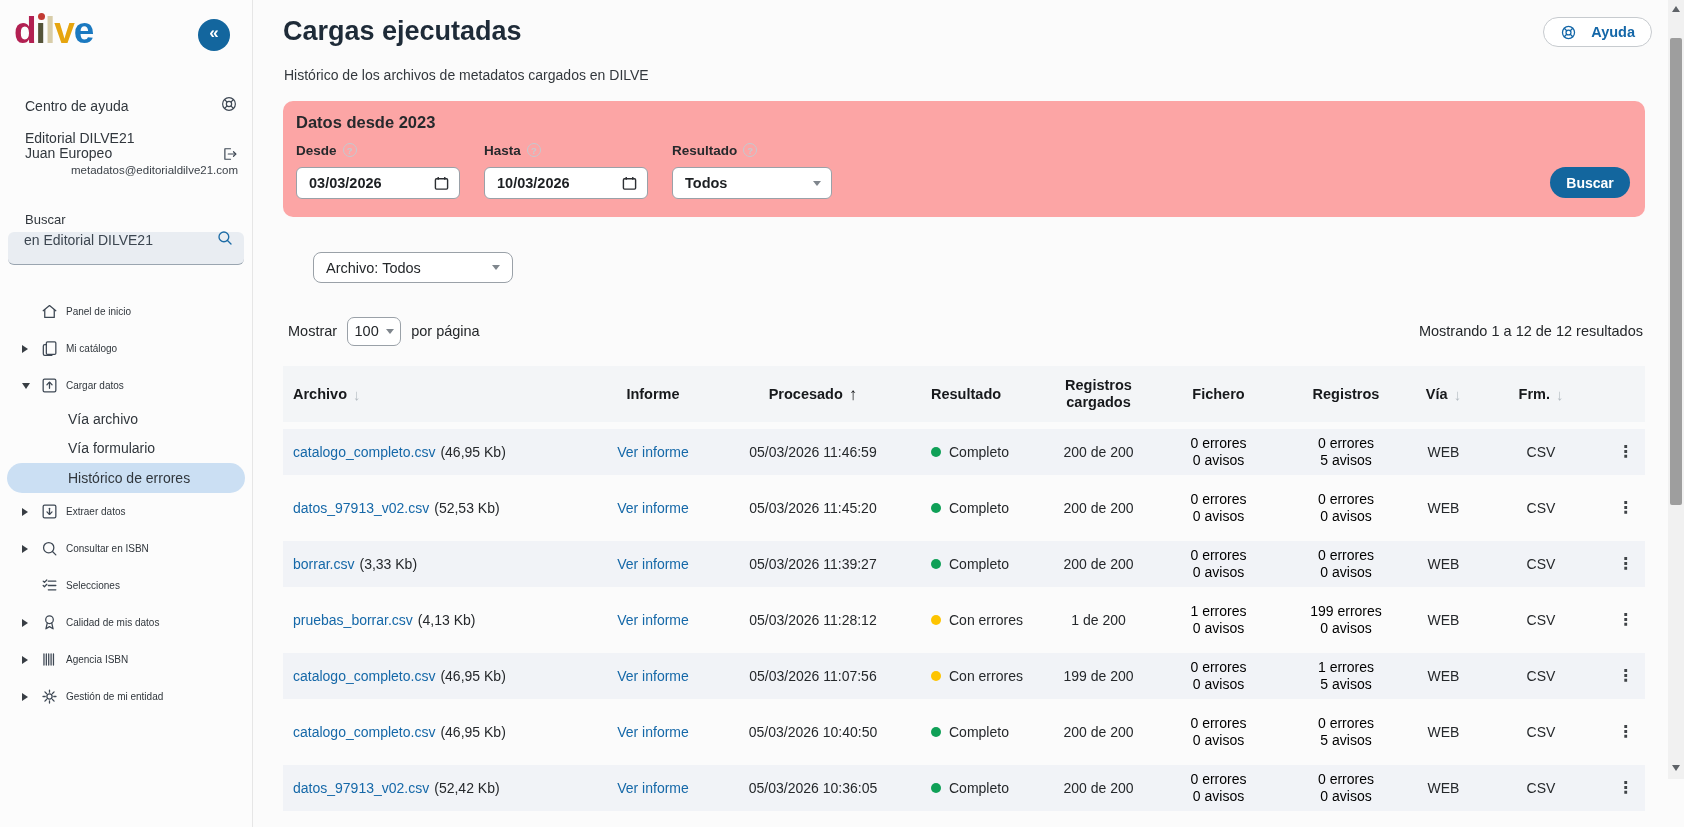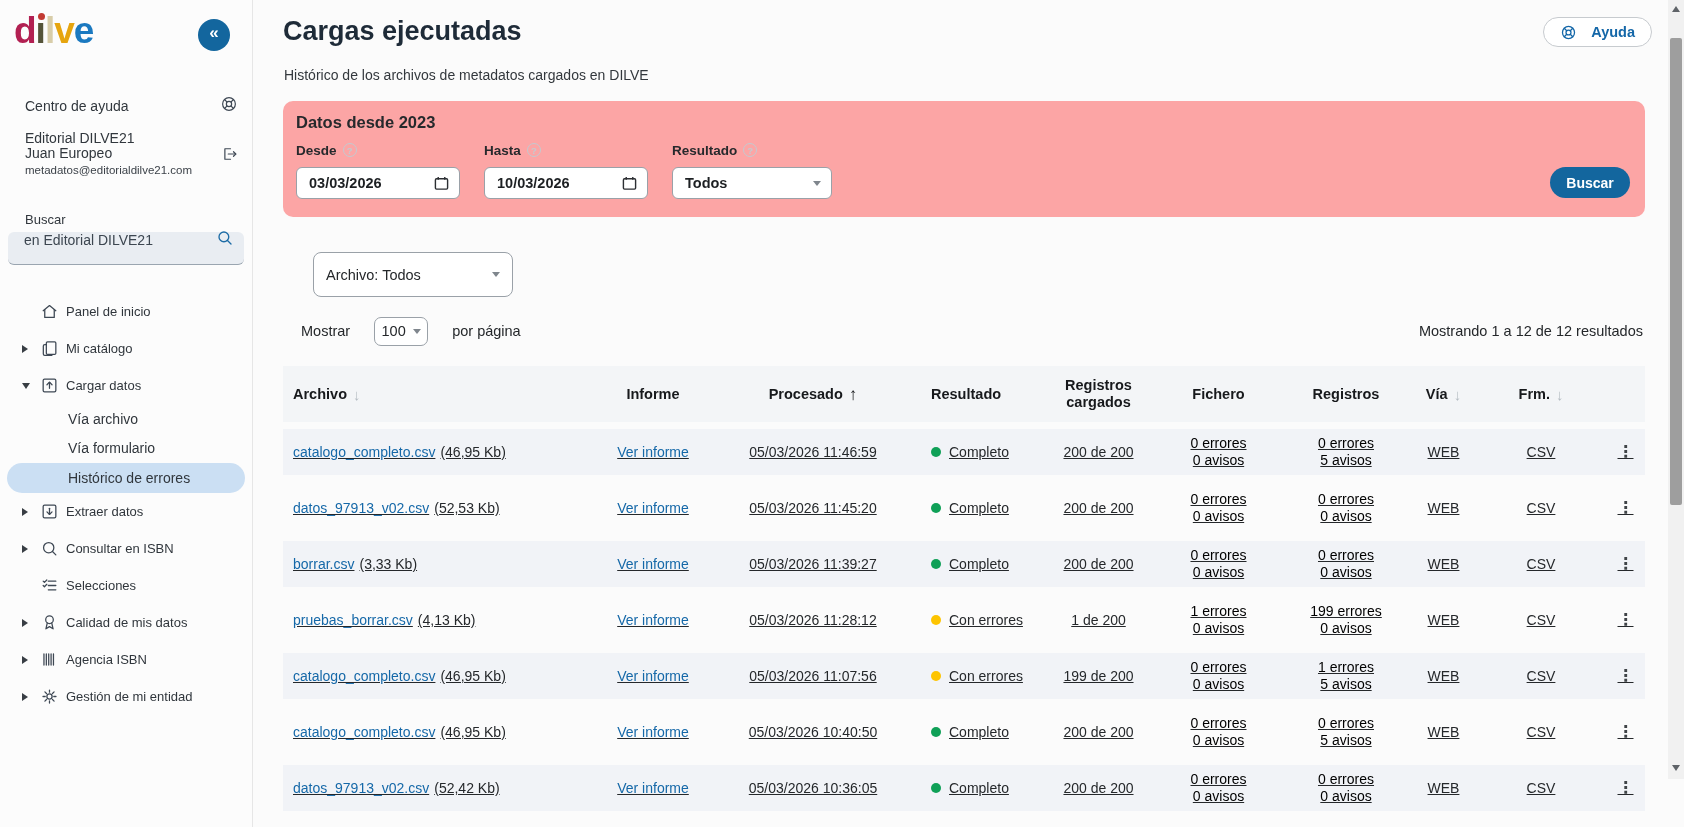--- a/index.html
+++ b/index.html
@@ -13,35 +13,35 @@
   .logo-letter { display:inline-block; }
   .logo-i { position:relative; }
   .logo-dot { position:absolute; width:7px; height:7px; border-radius:50%; top:1px; left:2px; }
   .collapse-btn { position:absolute; right:22px; top:19px; width:32px; height:32px; border-radius:50%; background:#13669e; border:none; cursor:pointer; }
   .collapse-btn::after { content:"\00AB"; color:#fff; font-size:17px; font-weight:bold; position:relative; top:-2px; }
 
   .side-row { position:absolute; left:25px; right:14px; display:flex; align-items:center; justify-content:space-between; font-size:14px; color:#31373d; }
   .help-row { top:95px; }
   .user-block { position:absolute; left:25px; right:14px; top:131px; }
   .user-lines { font-size:14px; color:#31373d; line-height:15px; }
-  .user-email { font-size:11.5px; color:#3c4249; margin-top:3px; }
+  .user-email { font-size:11.5px; color:#3c4249; margin-top:3px;text-align:right; }
   .logout-wrap { position:absolute; right:0; top:14px; }
   .search-label { position:absolute; left:25px; top:212px; font-size:13px; color:#31373d; }
   .search-box { position:absolute; left:8px; right:8px; top:232px; height:33px; background:#e9edf2; border:none; border-bottom:1px solid #9aa5b0; border-radius:6px; display:flex; align-items:center; padding:0 10px 16px 16px; }
   .search-box input { flex:1; border:none; background:transparent; outline:none; font-size:14px; color:#333a41; font-family:inherit; }
   .search-box input::placeholder { color:#3c4650; opacity:1; }
 
   .menu { position:absolute; left:0; right:0; top:293px; }
   .menu-item { height:37px; display:flex; align-items:center; cursor:pointer; }
   .mi-caret { width:10px; margin-left:22px; display:flex; }
   .tri-right { width:0; height:0; border-left:6px solid #383e44; border-top:4.5px solid transparent; border-bottom:4.5px solid transparent; }
   .tri-down { width:0; height:0; border-top:6px solid #383e44; border-left:4.5px solid transparent; border-right:4.5px solid transparent; }
   .mi-icon { width:26px; margin-left:8px; display:flex; align-items:center; }
   .mi-icon svg { stroke:#3e4854; fill:none; stroke-width:1.6; stroke-linecap:round; stroke-linejoin:round; }
-  .mi-label { font-size:13px; color:#30363c; }
+  .mi-label { font-size:10px; color:#30363c; }
   .menu-child { height:29.5px; display:flex; align-items:center; padding-left:68px; font-size:14px; color:#30363c; cursor:pointer; }
   .menu-child.active { background:#cbdff3; border-radius:16px; margin:0 7px; padding-left:61px; height:30px; }
 
   
   .main { position:absolute; left:283px; top:0; width:1362px; height:827px; }
   .page-title { font-size:27px; font-weight:bold; color:#1e2b38; position:absolute; left:0; top:16px; }
   .page-subtitle { position:absolute; left:1px; top:67px; font-size:14px; color:#33383d; }
   .help-btn { position:absolute; right:-7px; top:17px; height:30px; padding:0 16px; background:#fff; border:1px solid #c7cbcf; border-radius:16px; display:flex; align-items:center; gap:14px; cursor:pointer; font-family:inherit; }
   .help-btn span { color:#1467a8; font-size:14.5px; font-weight:bold; }
   .lifebuoy-blue { stroke:#1467a8; }
@@ -53,39 +53,39 @@
   .ffield { margin-right:24px; }
   .ffield-label { display:flex; align-items:center; gap:6px; font-size:13.5px; font-weight:bold; color:#26292c; height:18px; }
   .q-circle { width:14px; height:14px; border:1.4px solid #c4cad0; border-radius:50%; color:#c4cad0; font-size:9.5px; font-weight:bold; display:flex; align-items:center; justify-content:center; }
   .q-circle::after { content:"?"; }
   .fbox { margin-top:8px; width:164px; height:32px; background:#fff; border:1px solid #9aa1a8; border-radius:6px; display:flex; align-items:center; justify-content:space-between; padding:0 10px 0 12px; cursor:pointer; }
   .fbox.wide { width:160px; }
   .fbox-value { font-size:14.5px; font-weight:600; color:#1d2023; }
   .caret-down { width:0; height:0; border-left:4.5px solid transparent; border-right:4.5px solid transparent; border-top:5.5px solid #7f868d; }
   .buscar-btn { margin-left:auto; margin-bottom:1px; width:80px; height:31px; background:#13669e; color:#fff; border:none; border-radius:16px; font-size:14px; font-weight:bold; font-family:inherit; cursor:pointer; }
 
-  .archivo-box { position:absolute; left:30px; top:252px; width:200px; height:45px; background:#fff; border:1px solid #9aa1a8; border-radius:8px; display:flex; align-items:center; justify-content:space-between; padding:0 12px; cursor:pointer; }
+  .archivo-box { position:absolute; left:30px; top:252px; width:200px; height:31px; background:#fff; border:1px solid #9aa1a8; border-radius:8px; display:flex; align-items:center; justify-content:space-between; padding:0 12px; cursor:pointer; }
   .archivo-box .fbox-value { font-weight:normal; font-size:14.5px; color:#24272a; }
 
   .list-controls { position:absolute; left:0; right:0; top:316px; height:30px; display:flex; align-items:center; }
-  .lc-left { display:flex; align-items:center; gap:24px; margin-left:18px; font-size:14.5px; color:#24272a;text-align:center; }
+  .lc-left { display:flex; align-items:center; gap:10px; margin-left:5px; font-size:14.5px; color:#24272a;text-align:center; }
   .pp-box { width:54px; height:29px; background:#fff; border:1px solid #9aa1a8; border-radius:7px; display:flex; align-items:center; justify-content:center; gap:7px; cursor:pointer; }
   .pp-box span { font-size:14.5px; color:#24272a; }
   .lc-right { margin-left:auto; margin-right:2px; font-size:14.5px; color:#24272a; }
 
   
   .table { position:absolute; left:0; top:366px; width:1362px; }
   .thead, .trow { display:grid; grid-template-columns:310px 120px 200px 128px 115px 125px 130px 65px 130px 39px; }
   .thead { height:56px; background:#f3f5f7; }
   .th { display:flex; align-items:center; justify-content:center; font-size:14.5px; font-weight:bold; color:#17191c; text-align:center; line-height:17px; gap:6px; }
   .th.left { justify-content:flex-start; padding-left:10px; }
   .th.left-pad { justify-content:flex-start; padding-left:18px; }
   .sort-down::after { content:"\2193"; color:#b6bdc4; font-size:15px; font-weight:normal; }
   .sort-up-active::after { content:"\2191"; color:#121417; font-size:17px; font-weight:bold; }
-  .tbody { margin-top:2px;text-decoration:underline; }
+  .tbody { margin-top:2px; }
   .trow { height:56px; background-clip:padding-box; }
   .trow.striped { background-color:#f1f3f7; border-top:5px solid transparent; border-bottom:5px solid transparent; background-clip:padding-box; }
   .td { display:flex; align-items:center; justify-content:center; font-size:14px; color:#25282b; }
   .td.file-cell { justify-content:flex-start; padding-left:10px; gap:5px; }
   .file-link, .report-link { color:#1568a8; text-decoration:none; cursor:pointer; }
   .td.status-cell { justify-content:flex-start; padding-left:18px; gap:8px; }
   .status-dot { width:10px; height:10px; border-radius:50%; flex:0 0 auto; }
   .two-line { text-align:center; line-height:17px; font-size:14px; color:#000000; }
   .kebab { cursor:pointer; color:#3f4347; font-weight:bold; font-size:16px; letter-spacing:0; line-height:1; padding:4px 6px; }
   .kebab::after { content:"\22EE"; }

